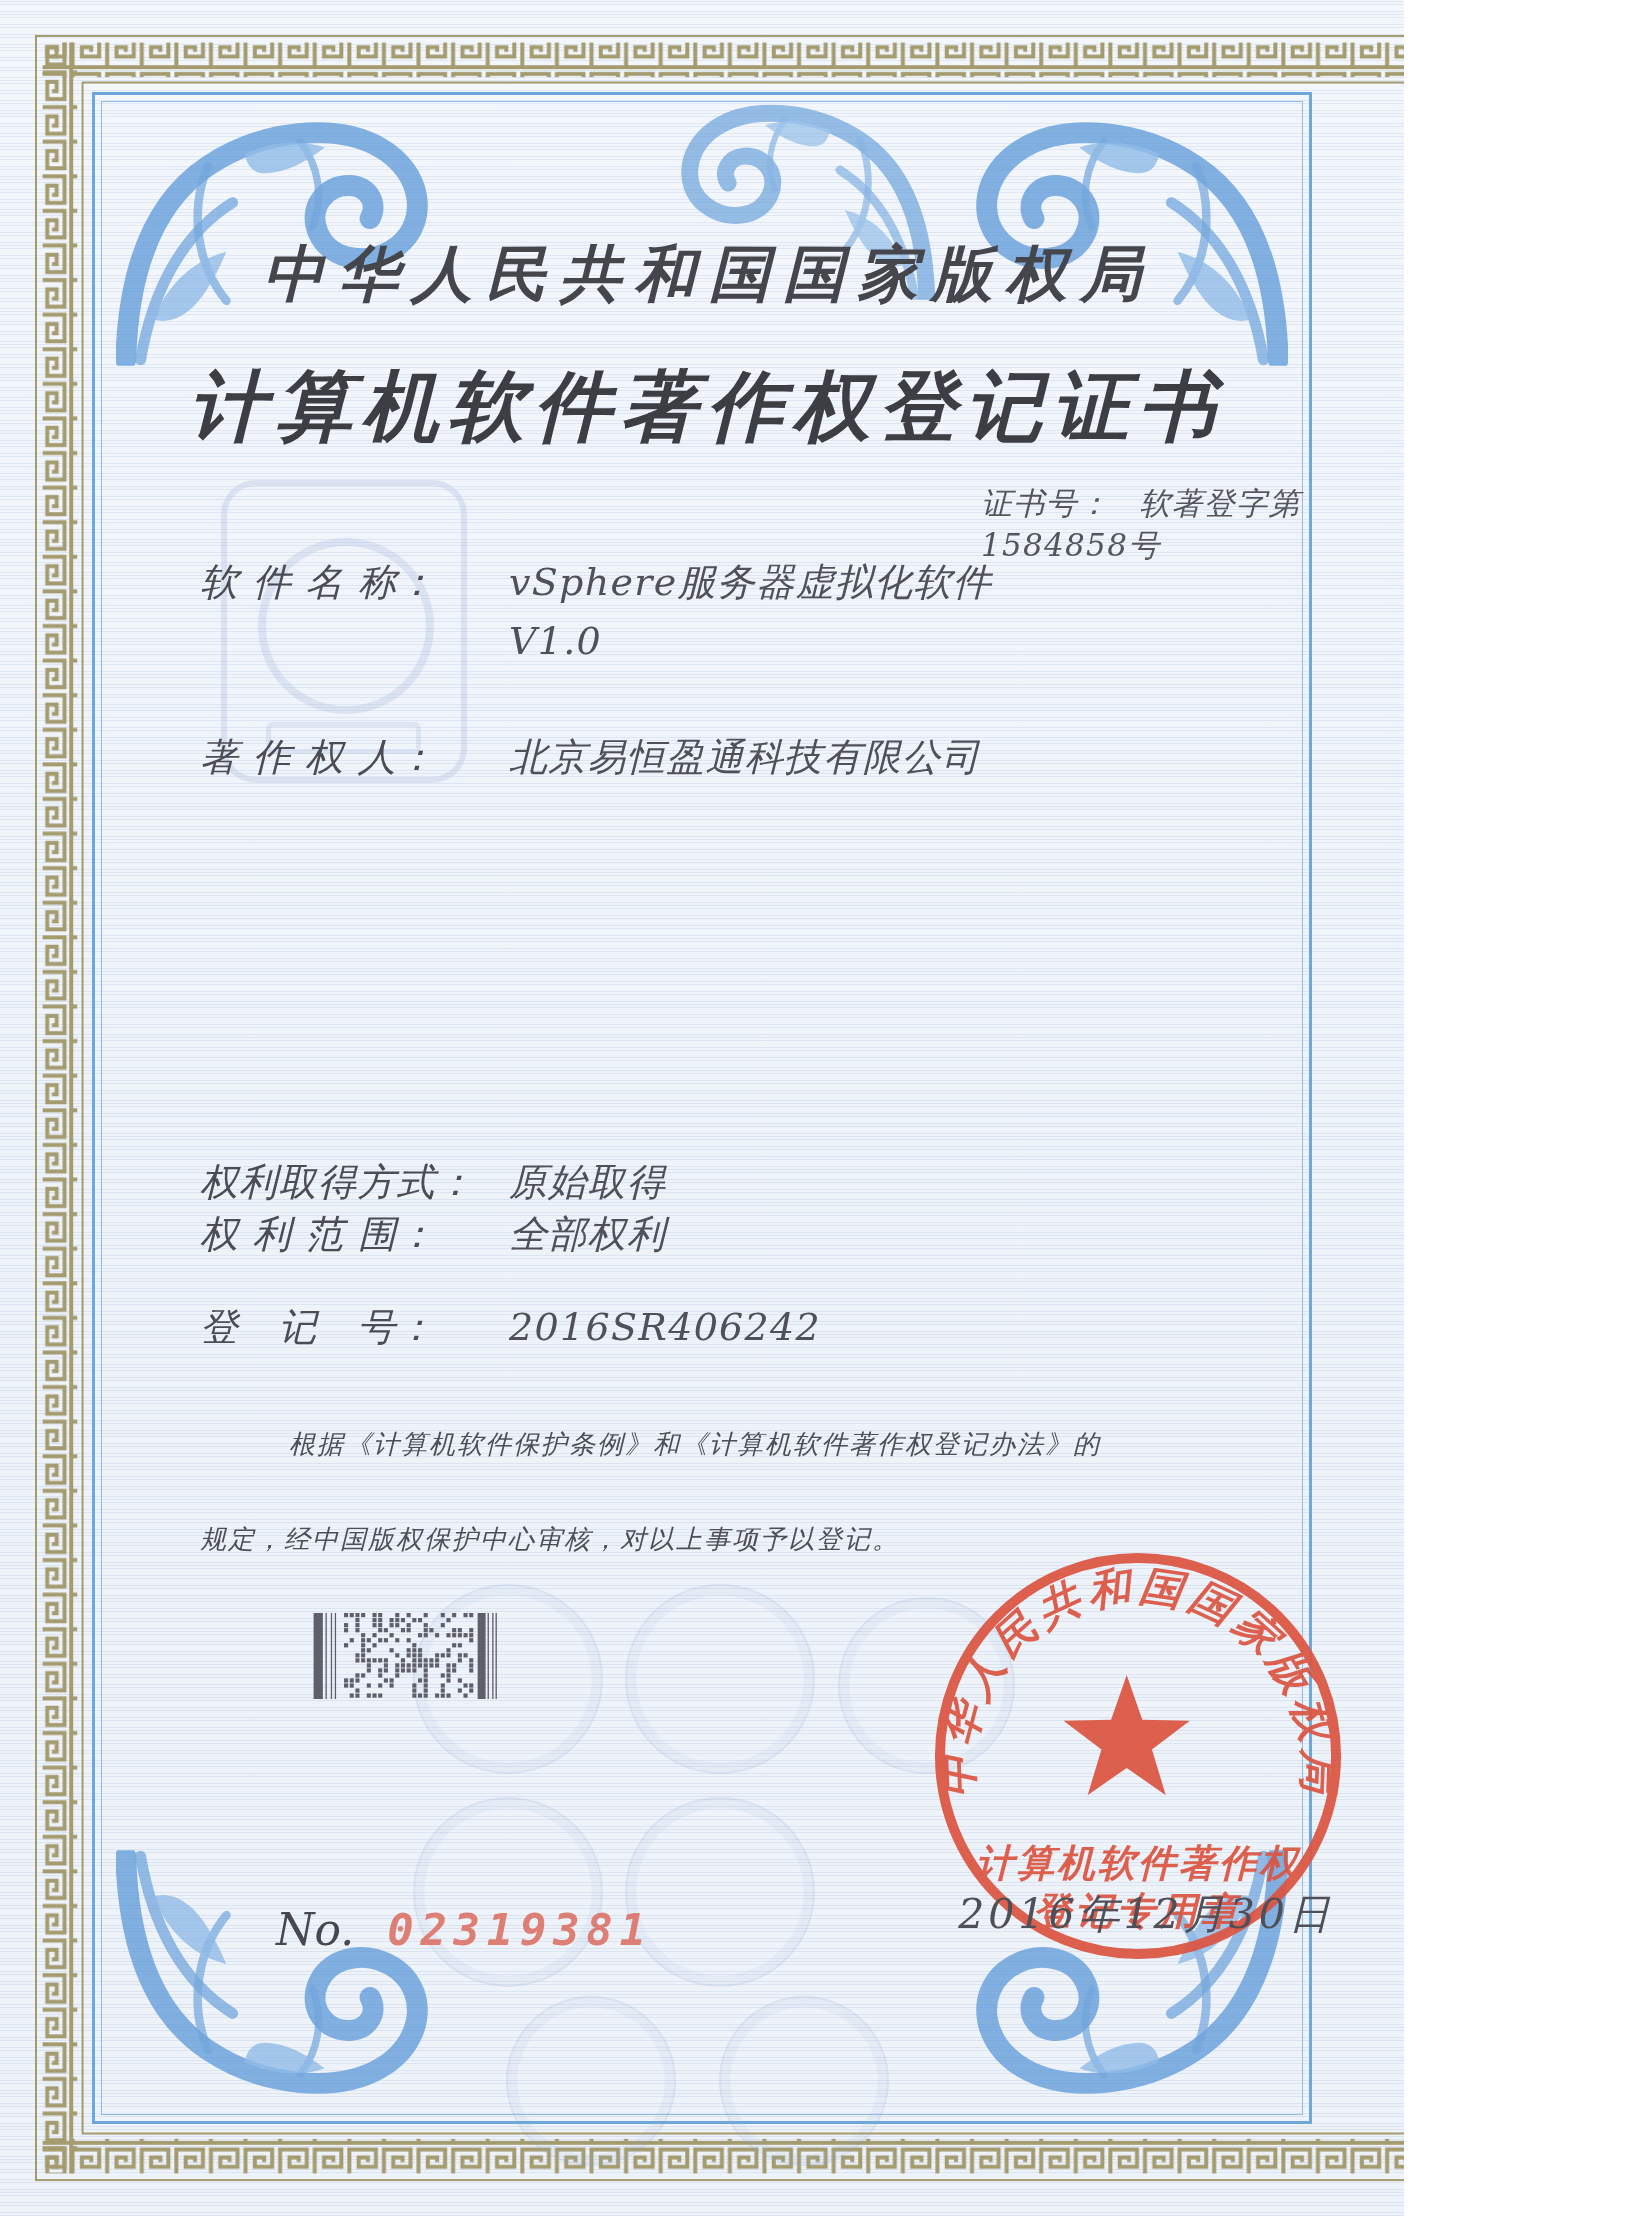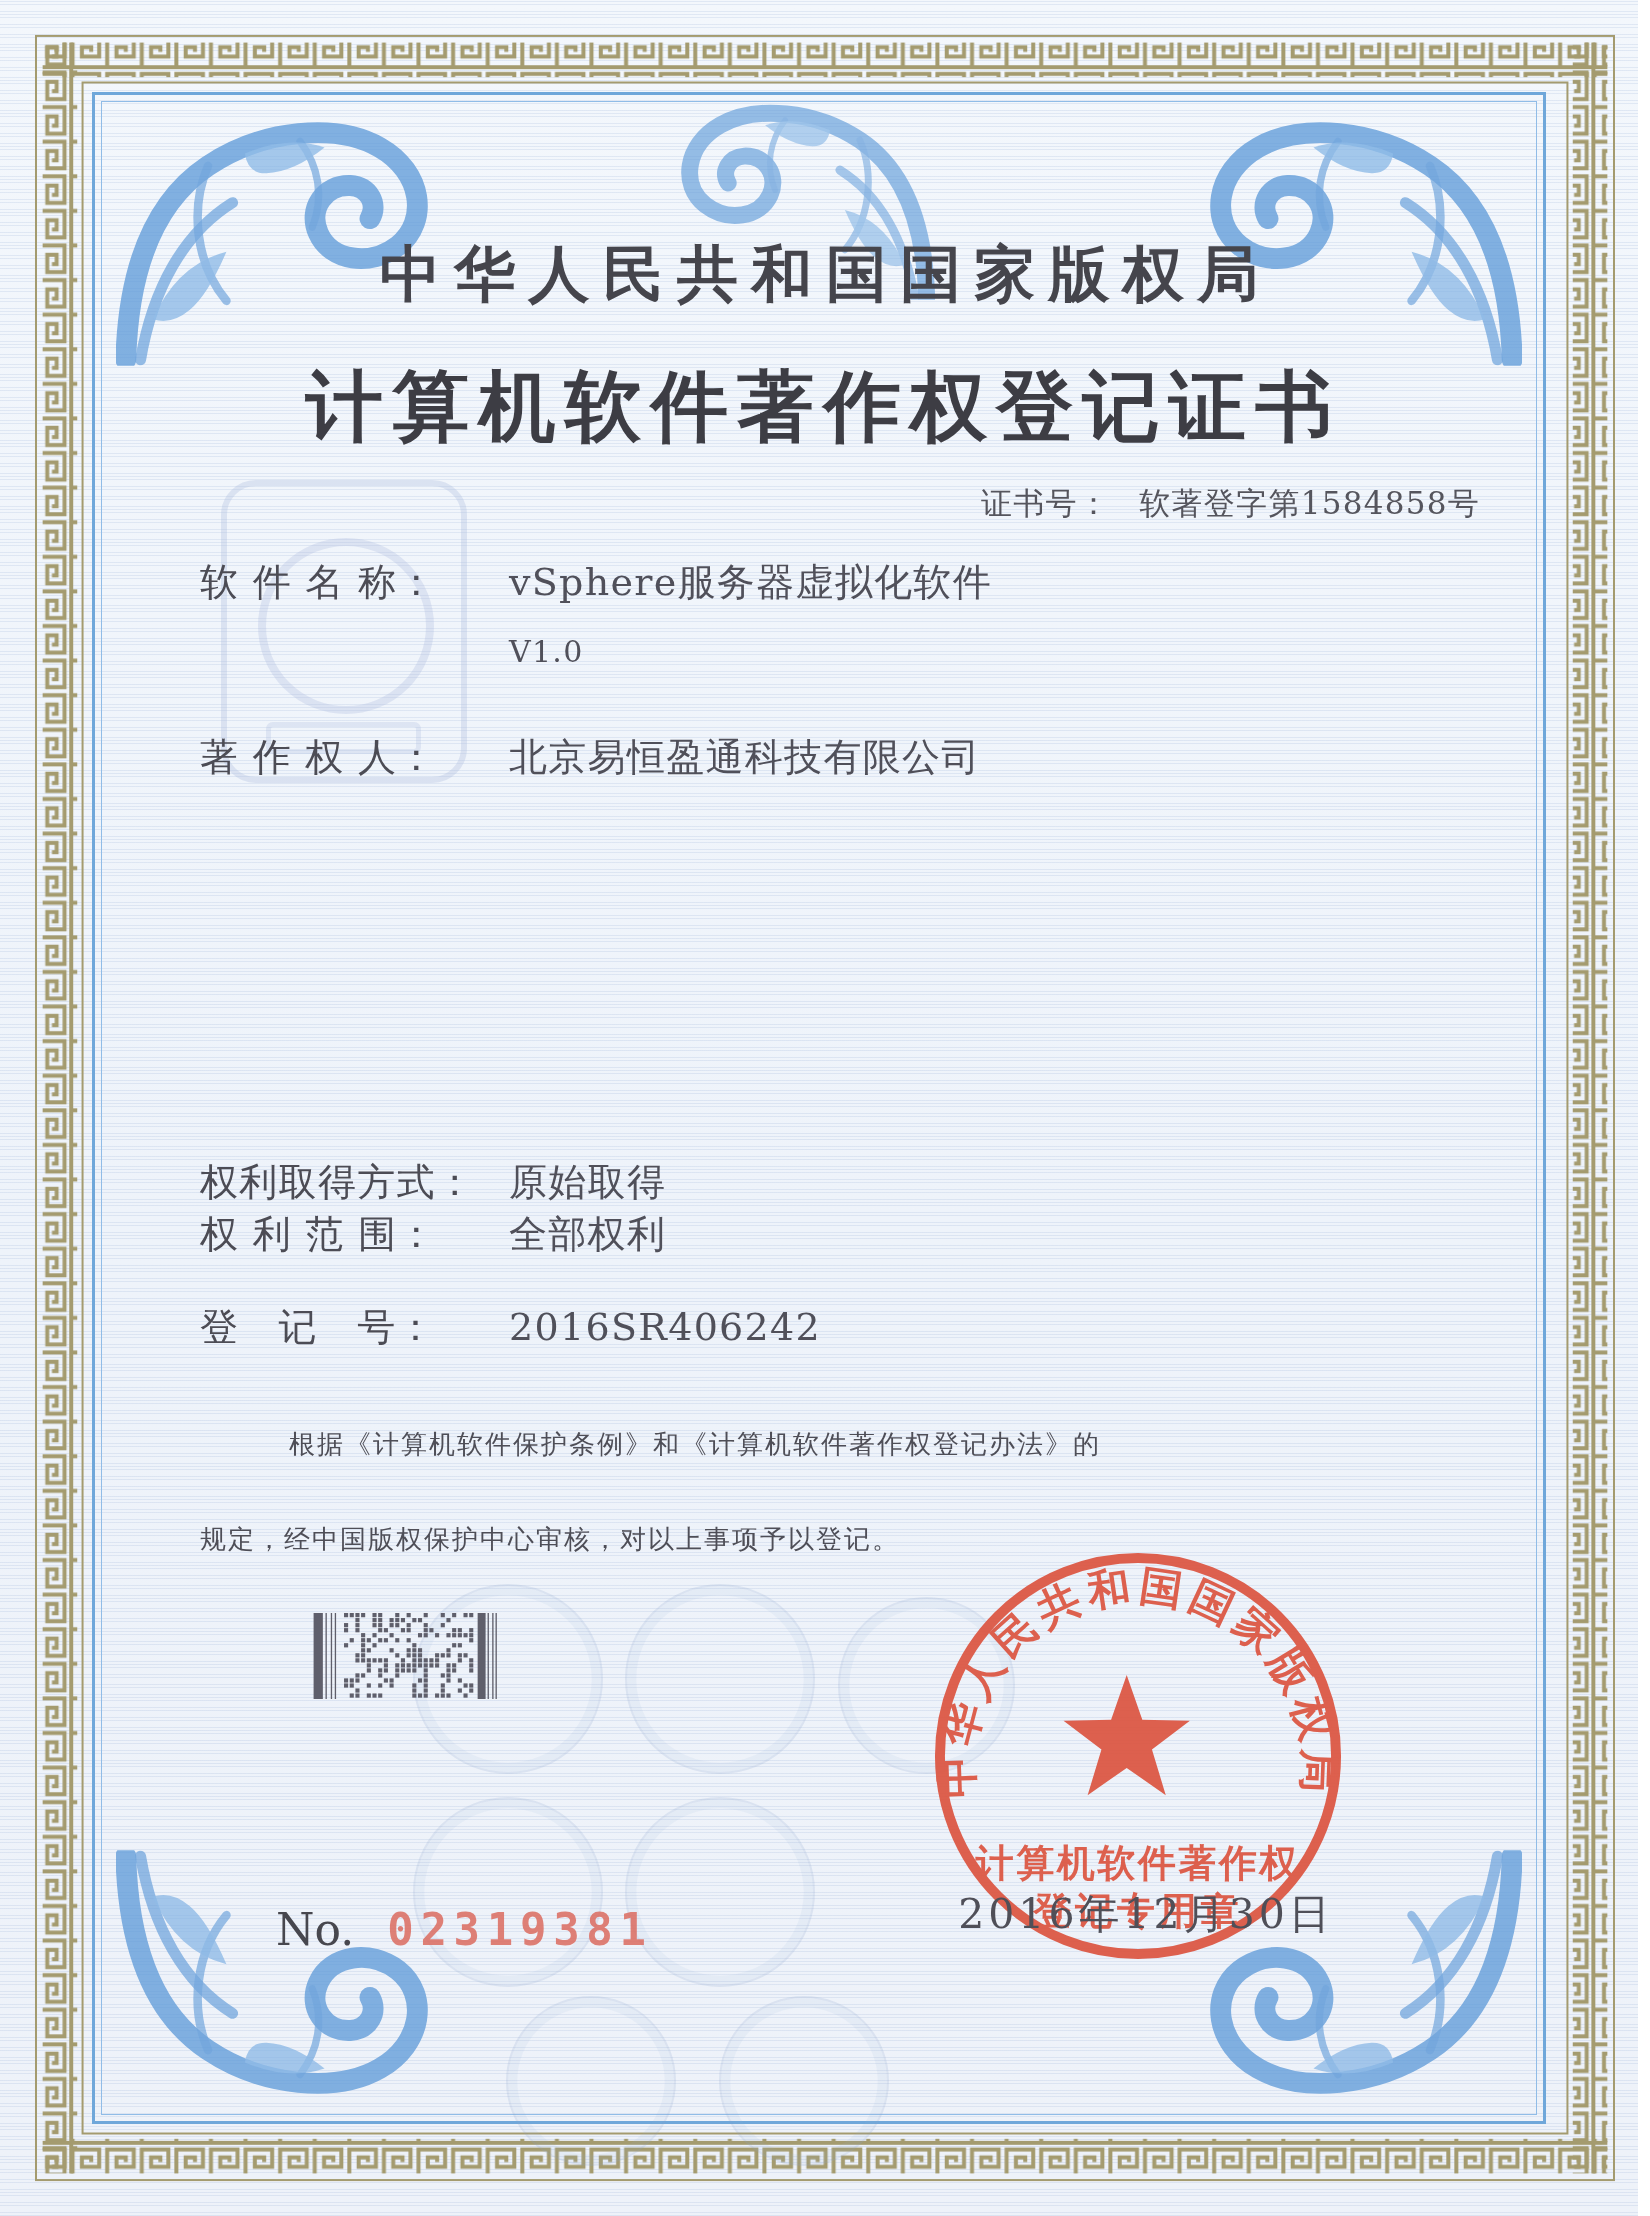--- a/index.html
+++ b/index.html
@@ -1,26 +1,27 @@
 <!DOCTYPE html>
 <html style="font-size:10.6px"><head>
 <meta charset="utf-8">
 <style>
   html,body{margin:0;padding:0;background:#ffffff;}
   .page{
     position:relative;
-    width:1638px;height:2216px;
+    width:1404px;height:2216px;
     overflow:hidden;
     background:
       repeating-linear-gradient(0deg,
         rgba(122,152,202,0.16) 0px, rgba(122,152,202,0.16) 0.7px,
         rgba(244,248,252,0) 0.7px, rgba(244,248,252,0) 3.3px),
       linear-gradient(180deg,#f3f7fc 0%,#eef3fa 55%,#eef2f9 100%);
     font-family:"DejaVu Serif","Liberation Serif",serif;
     color:#4f4f57;
+    font-style:italic;
   }
   
   .frame-svg{position:absolute;left:0;top:0;}
   .blue-line-outer{position:absolute;left:92px;top:92px;right:92px;bottom:92px;
     border:3.3px solid #6fa7da;}
   .blue-line-inner{position:absolute;left:101px;top:101px;right:101px;bottom:101px;
     border:1.3px solid #90bce7;}
   
   .orn{position:absolute;opacity:.85;}
   
@@ -36,21 +37,21 @@
   
   .authority{position:absolute;left:0;right:0;top:234px;text-align:center;
     font-size:61px;font-weight:bold;letter-spacing:13.3px;text-indent:13.3px;color:#45454c;}
   .cert-title{position:absolute;left:0;right:0;top:356px;text-align:center;
     font-size:77px;font-weight:bold;letter-spacing:9.3px;text-indent:9.3px;color:#3d3d44;}
   .certno{position:absolute;left:981px;top:483px;font-size:31px;color:#55555d;letter-spacing:1.3px;}
   .certno .lbl{margin-right:29px;}
   .row{position:absolute;left:200px;font-size:38px;line-height:49px;color:#50505a;
     letter-spacing:1.3px;white-space:nowrap;}
   .row .flabel{display:inline-block;min-width:309px;color:#4c4c55;}
-  .val2{position:absolute;left:509px;top:634px;font-size:30px;color:#50505a;letter-spacing:1.3px;}
+  .val2{position:absolute;left:509px;top:619px;font-size:38px;color:#50505a;letter-spacing:1.3px;}
   .para{position:absolute;font-size:26px;color:#4e4e57;letter-spacing:2px;white-space:nowrap;}
   
   .barcode{position:absolute;left:313px;top:1613px;width:197px;height:86px;}
   
   .seal{position:absolute;left:924px;top:1542px;width:428px;height:428px;opacity:.92;}
   .seal-date{position:absolute;left:930px;top:1887px;width:432px;text-align:center;
     font-size:41px;letter-spacing:4px;color:#4f4f58;}
   
   .serial{position:absolute;left:263px;top:1904px;font-size:44px;white-space:nowrap;}
   .serial .no{color:#47474e;margin-right:33px;margin-left:13px;}

